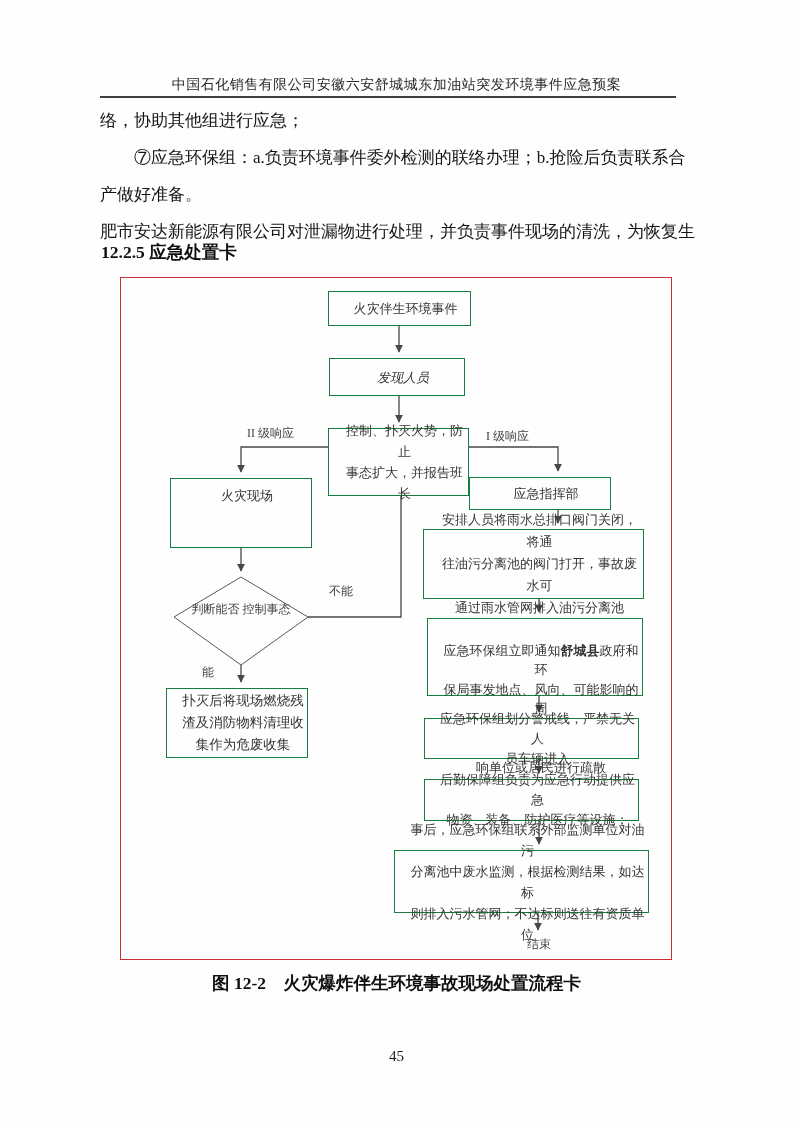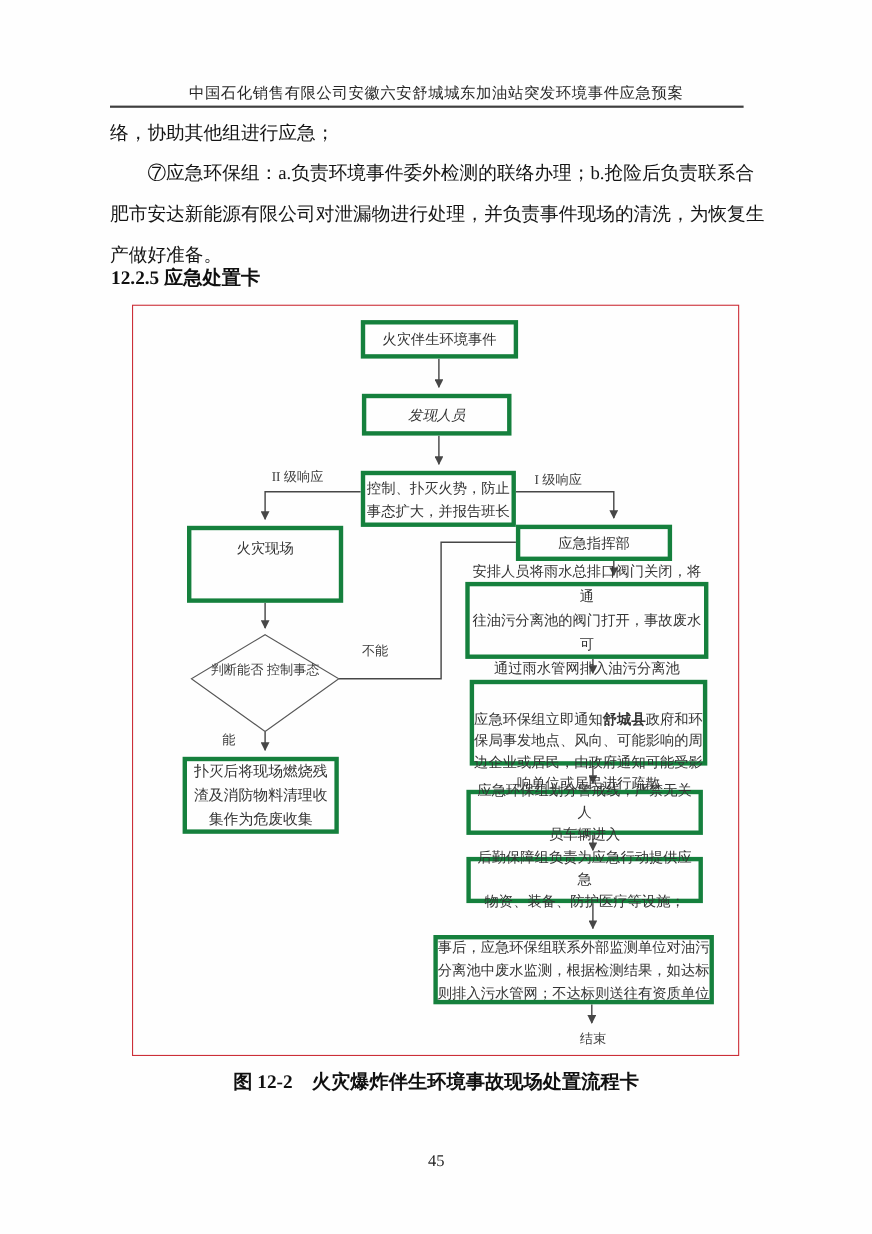--- a/index.html
+++ b/index.html
@@ -13,45 +13,45 @@
   .header-rule{position:absolute;left:100px;top:96px;width:576px;height:2px;background:#3f3f3f;}
   
   .body-text{position:absolute;left:100px;top:102px;width:596px;font-size:17px;color:#141414;}
   .body-text .line{height:37px;line-height:37px;white-space:nowrap;}
   .body-text .indent{padding-left:34px;}
   .section-heading{position:absolute;left:101px;top:240px;font-size:17.5px;font-weight:bold;color:#101010;}
   
   .figure{position:absolute;left:120px;top:277px;width:552px;height:683px;
     border:1.5px solid #cc2f38;box-sizing:border-box;}
   .figure svg{position:absolute;left:0;top:0;width:552px;height:683px;}
-  .node{position:absolute;border:4px solid #15803d;background:#fefefe;box-sizing:border-box;
+  .node{position:absolute;border:1px solid #15803d;background:#fefefe;box-sizing:border-box;
     display:flex;align-items:center;justify-content:center;text-align:center;
-    font-size:13px;line-height:21px;color:#343434;}
+    font-size:13px;line-height:21px;color:#343434;padding-left:12px;}
   .pre{white-space:pre-line;}
   .flabel{position:absolute;font-size:12px;color:#404040;white-space:nowrap;}
   .node .bold{font-weight:bold;}
   
   .figure-caption{position:absolute;left:0;top:971px;width:100%;text-align:center;
     font-size:17.5px;font-weight:bold;color:#101010;}
   .page-number{position:absolute;left:0;top:1048px;width:100%;text-align:center;
     font-size:15px;color:#1c1c1c;}
 </style>
 </head>
 <body>
 
 <div class="page">
 
   <div class="doc-header">中国石化销售有限公司安徽六安舒城城东加油站突发环境事件应急预案</div>
   <div class="header-rule"></div>
 
   <div class="body-text">
     <div class="line">络，协助其他组进行应急；</div>
     <div class="line indent">⑦应急环保组：a.负责环境事件委外检测的联络办理；b.抢险后负责联系合</div>
+    <div class="line">产做好准备。</div>
     <div class="line">肥市安达新能源有限公司对泄漏物进行处理，并负责事件现场的清洗，为恢复生</div>
-    <div class="line">产做好准备。</div>
   </div>
 
   <div class="section-heading">12.2.5 应急处置卡</div>
 
   <div class="figure">
 
     <svg viewBox="0 0 552 683" xmlns="http://www.w3.org/2000/svg">
       <defs>
         <marker id="arr" viewBox="0 0 10 10" refX="9" refY="5" markerUnits="userSpaceOnUse" markerWidth="8" markerHeight="8" orient="auto-start-reverse">
           <path d="M0,0 L10,5 L0,10 z" fill="#474747"></path>
@@ -72,21 +72,21 @@
         <path d="M418,543 V566" marker-end="url(#arr)"></path>
         <path d="M417,635 V652" marker-end="url(#arr)"></path>
         <polygon points="120,299 187,339 120,387 53,339" fill="#fefefe" stroke="#585858" stroke-width="1"></polygon>
       </g>
     </svg>
 
     <div class="node pre" style="left:207px;top:13px;width:143px;height:35px;">火灾伴生环境事件</div>
 
     <div class="node pre" style="left:208px;top:80px;width:136px;height:38px;font-style:italic;">发现人员</div>
 
-    <div class="node pre" style="left:207px;top:150px;width:141px;height:51px;">控制、扑灭火势，防止
+    <div class="node pre" style="left:207px;top:150px;width:141px;height:68px;">控制、扑灭火势，防止
 事态扩大，并报告班长</div>
 
     <div class="flabel" style="left:103px;top:147px;width:70px;text-align:right;">II 级响应</div>
     <div class="flabel" style="left:365px;top:150px;">I 级响应</div>
 
     <div class="node pre" style="left:49px;top:200px;width:142px;height:70px;align-items:flex-start;padding-top:6px;">火灾现场</div>
 
     <div class="node pre" style="left:348px;top:199px;width:142px;height:33px;">应急指挥部</div>
 
     <div class="flabel pre" style="left:70px;top:321px;width:100px;text-align:center;line-height:20px;">判断能否

